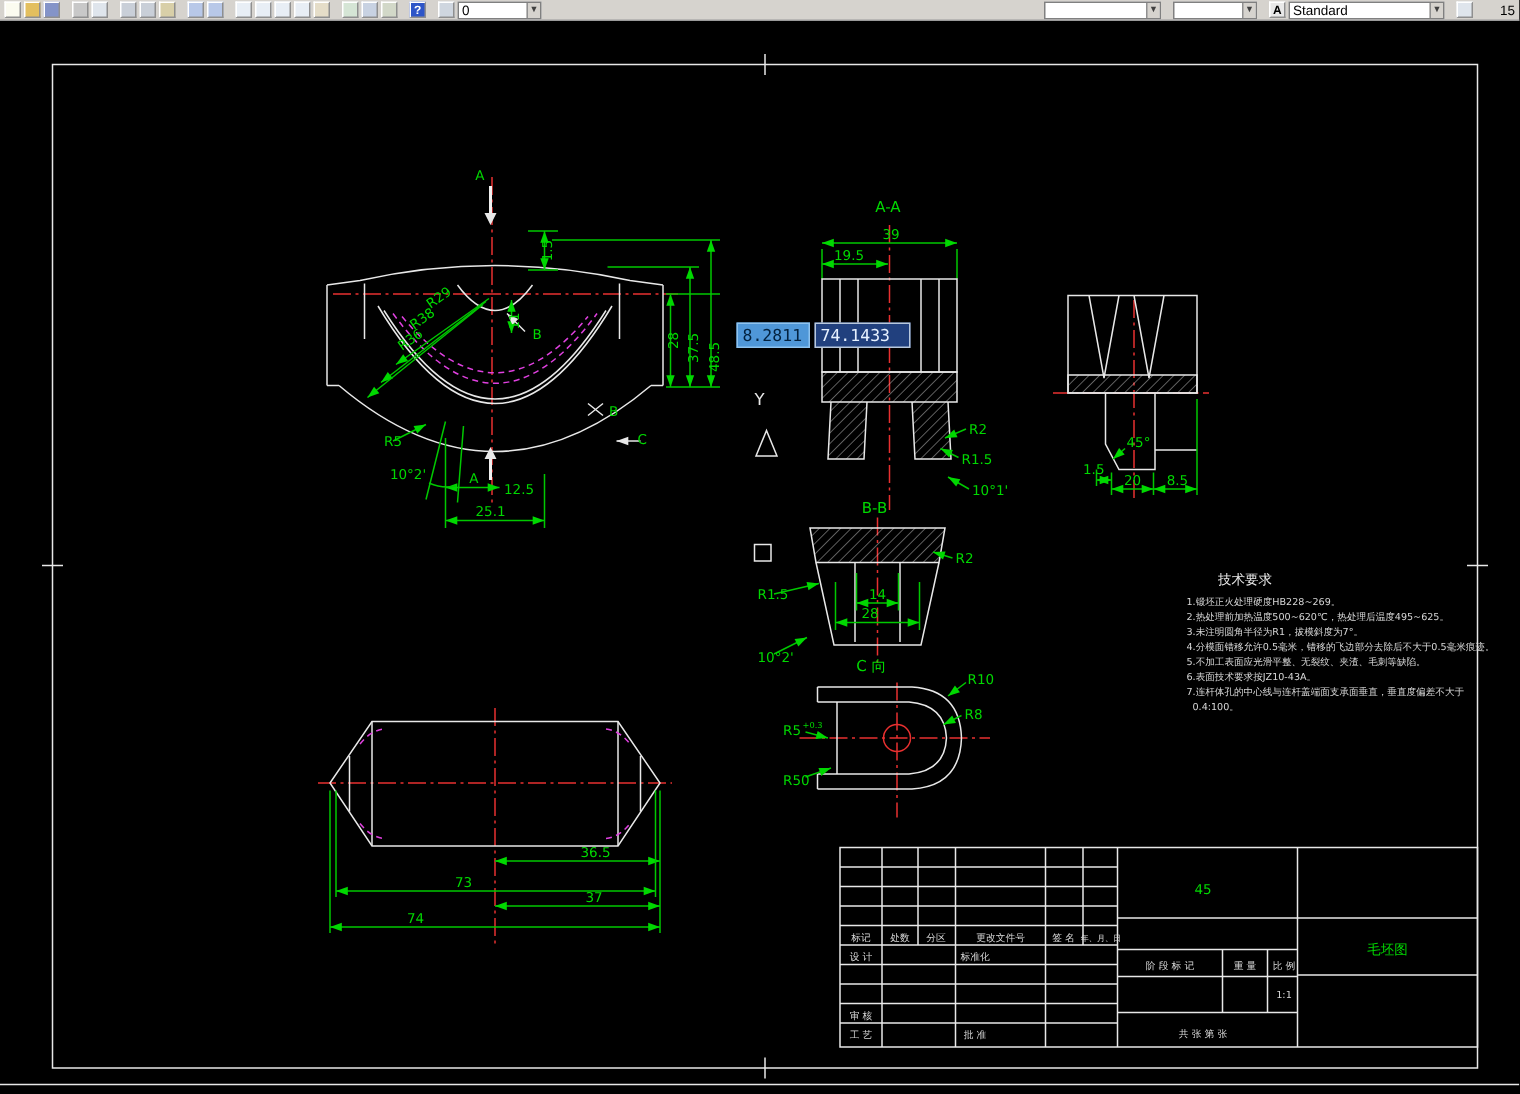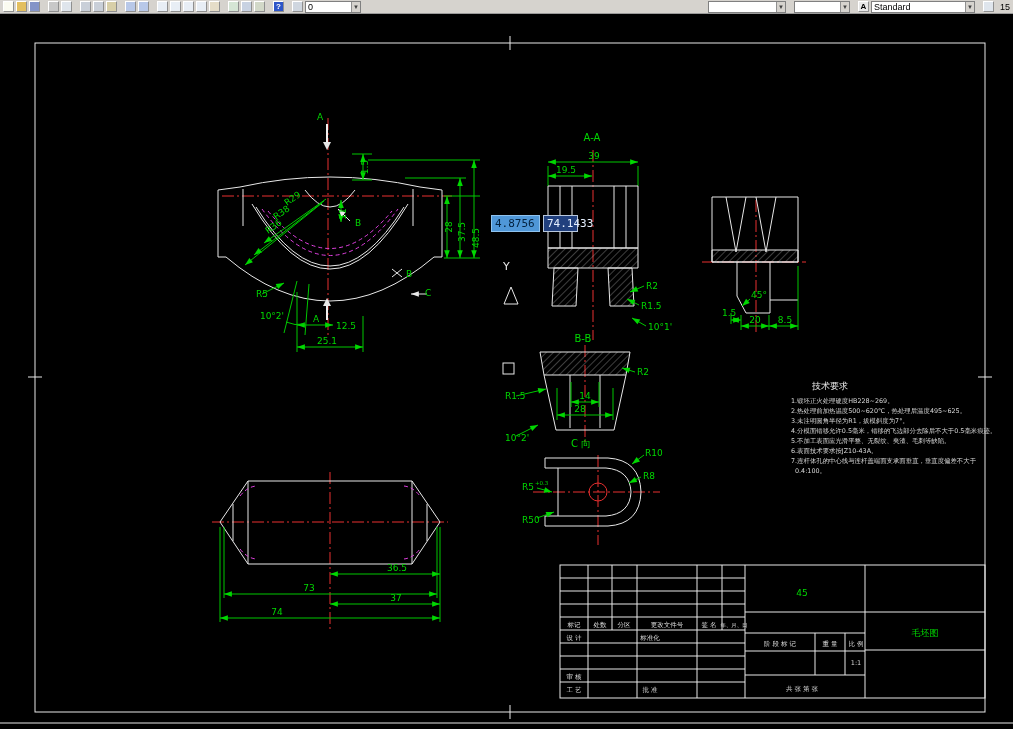--- a/index.html
+++ b/index.html
@@ -8,21 +8,21 @@
   .toolbar{height:14px;background:#d6d3ce;display:flex;align-items:center;gap:2px;padding:1px 3px;border-bottom:1px solid #9a9a9a}
   .tb-icon{width:11px;height:11px;border:1px solid #8f8f8f;border-top-color:#fff;border-left-color:#fff;
            font-size:8px;line-height:9px;text-align:center;font-weight:bold;flex:0 0 auto;cursor:pointer}
   .tb-icon.sep{margin-left:6px}
   .tb-combo{height:12px;background:#fff;border:1px solid #808080;display:flex;align-items:center;
             font-size:9px;color:#000;padding-left:2px;flex:0 0 auto;overflow:hidden}
   .tb-combo.sep{margin-left:6px}
   .tb-combo .cv{flex:1;white-space:nowrap;overflow:hidden}
   .tb-combo .arrow{font-size:6px;color:#404040;background:#d6d3ce;border-left:1px solid #909090;
                    height:100%;display:flex;align-items:center;padding:0 1px}
-  .tb-label{font-size:9px;color:#000;margin-left:4px;flex:0 0 auto}
+  .tb-label{font-size:9px;color:#000;margin-left:16px;flex:0 0 auto}
   .tb-spacer{flex:1 1 auto}
   
   .canvas-wrap{position:relative;width:1013px;height:715px;background:#000}
   svg{display:block}
   .o{stroke:#e8e8e8;fill:none;stroke-width:1}
   .o2{stroke:#f0f0f0;fill:none;stroke-width:2}
   .dim{stroke:#00c800;fill:none;stroke-width:1}
   .cl{stroke:#e83030;fill:none;stroke-width:1;stroke-dasharray:12 3 2 3}
   .ph{stroke:#e040e0;fill:none;stroke-width:1;stroke-dasharray:4 3}
   .ht{fill:url(#hatch);stroke:#e8e8e8;stroke-width:1}
@@ -33,21 +33,21 @@
   .trt{fill:#e8e8e8;font-size:9px}
   .tr{fill:#d8d8d8;font-size:6.4px}
   .tb{fill:#d8d8d8;font-size:6.5px;text-anchor:middle}
   .tbs{fill:#d8d8d8;font-size:5.4px;text-anchor:middle}
   .grn{fill:#00d800;font-size:9px;text-anchor:middle}
   .sup{fill:#00d800;font-size:5.5px}
   
   .coord-box{position:absolute;height:17px;font:11px "DejaVu Sans Mono",monospace;
              display:flex;align-items:center;padding:0 3px}
   .coord-x{left:491px;top:201px;width:49px;background:#4f97d8;color:#03223f;border:1px solid #8fc3ef}
-  .coord-y{left:543px;top:201px;width:35px;background:#21407e;color:#e6f0ff;border:1px solid #b8c8dd}
+  .coord-y{left:543px;top:201px;width:64px;background:#21407e;color:#e6f0ff;border:1px solid #b8c8dd}
 </style>
 </head>
 <body>
 
 <div class="app">
   <div class="toolbar" id="toolbar">
       <div class="tb-icon" style="background: rgb(251, 251, 240);"></div>
       <div class="tb-icon" style="background: rgb(227, 191, 95);"></div>
       <div class="tb-icon" style="background: rgb(132, 148, 200);"></div>
       <div class="tb-icon sep" style="background: rgb(200, 200, 200);"></div>
@@ -279,16 +279,16 @@
         <text class="tb" x="780" y="646">阶 段 标 记</text>
         <text class="tb" x="830" y="646">重 量</text>
         <text class="tb" x="856" y="646">比 例</text>
         <text class="tb" x="856" y="665">1:1</text>
         <text class="tb" x="802" y="691">共  张  第  张</text>
         <text class="grn" x="802" y="596">45</text>
         <text class="grn" x="925" y="636">毛坯图</text>
       </g>
     </svg>
 
-    <div class="coord-box coord-x">4.8756</div>
+    <div class="coord-box coord-x">8.2811</div>
     <div class="coord-box coord-y">74.1433</div>
   </div>
 </div>
 
 </body></html>

